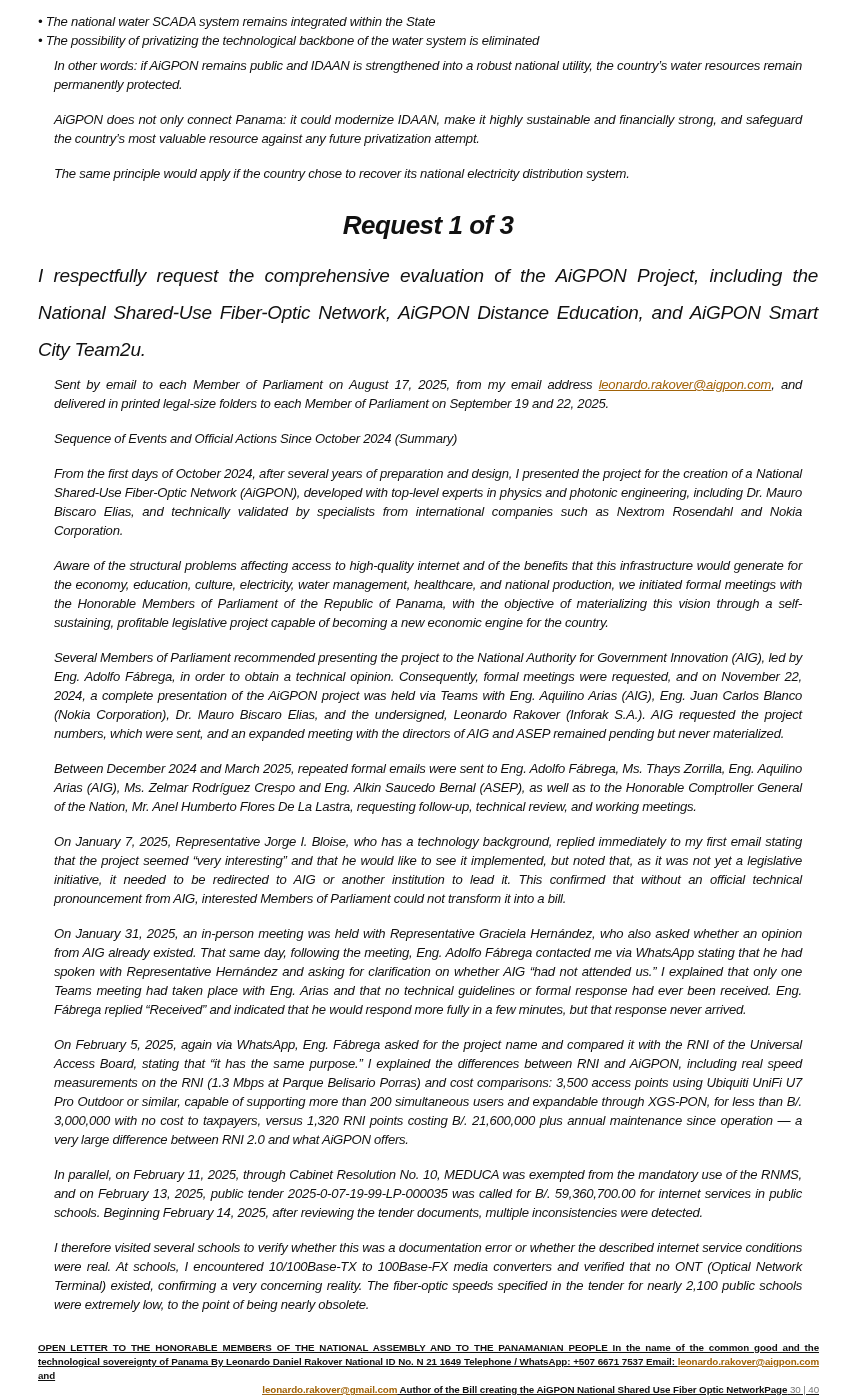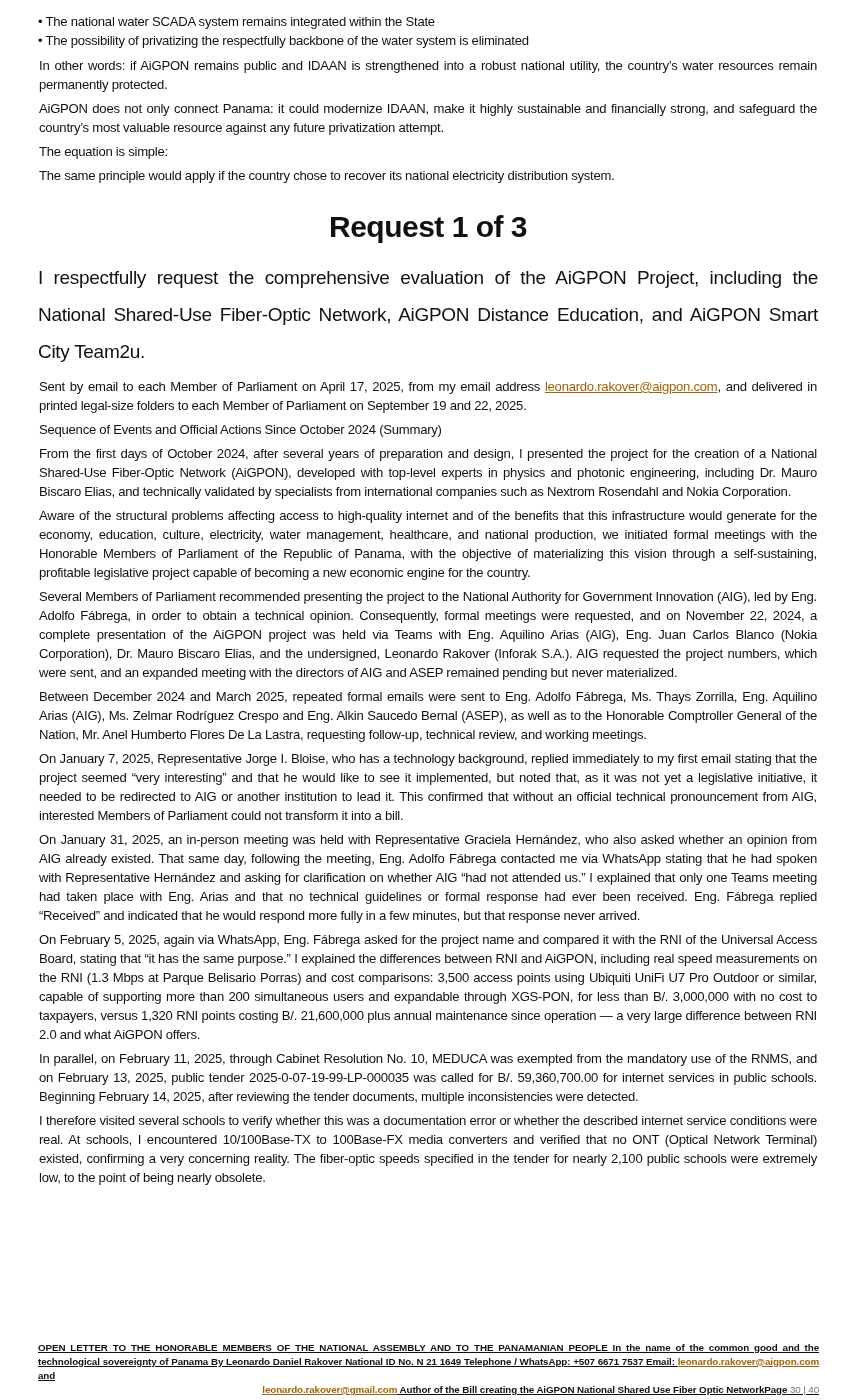--- a/index.html
+++ b/index.html
@@ -1,32 +1,32 @@
 <!DOCTYPE html>
 <html><head>
 <meta charset="utf-8">
 <style>
   html, body { margin: 0; padding: 0; background: #ffffff; }
   body {
     width: 850px; height: 1400px; position: relative; overflow: hidden;
     font-family: "Liberation Sans", sans-serif; color: #111;
   }
   .content {
-    position: absolute; left: 38px; top: 12px; width: 780px;
+    position: absolute; left: 38px; top: 12px; width: 780px; font-style: italic;
   }
   .bullet, .p {
-    font-size: 13.1px; line-height: 19px; margin: 1px; text-align: justify;
+    font-size: 13.1px; line-height: 19px; margin: 16px; text-align: justify;
     letter-spacing: -0.25px;
   }
   .bullet { margin: 0; }
   .p { margin-top: 5px; }
   .p.tight { margin-top: 0; }
   .p.gap-after-bullets { margin-top: 6px; }
   .heading {
-    text-align: center; font-weight: bold; font-size: 30px; line-height: 36px;
+    text-align: center; font-weight: bold; font-size: 26px; line-height: 36px;
     margin: 24px 0 14px; letter-spacing: -0.5px;
   }
   .request {
     font-size: 19px; line-height: 37px; text-align: justify; margin: 0 0 7px;
     letter-spacing: -0.3px; text-align-last: left;
   }
   a.link { color: #a16207; text-decoration: underline; }
   .footer {
     position: absolute; left: 38px; top: 1341px; width: 781px;
     font-size: 9.8px; line-height: 14px; font-weight: bold; text-align: justify;
@@ -34,32 +34,31 @@
   }
   .footer .page-row { display: flex; justify-content: flex-end; }
   .footer .page-num { font-weight: normal; color: #777; }
   .footer .page-word { font-weight: bold; color: #111; margin-top: 28px; }
 </style>
 </head>
 <body>
 
 <div class="content">
   <p class="bullet">• The national water SCADA system remains integrated within the State</p>
-  <p class="bullet">• The possibility of privatizing the respectfully backbone of the water system is eliminated</p>
+  <p class="bullet">• The possibility of privatizing the technological backbone of the water system is eliminated</p>
 
   <p class="p gap-after-bullets">In other words: if AiGPON remains public and IDAAN is strengthened into a robust national utility, the country’s water resources remain permanently protected.</p>
   <p class="p">AiGPON does not only connect Panama: it could modernize IDAAN, make it highly sustainable and financially strong, and safeguard the country’s most valuable resource against any future privatization attempt.</p>
-  <p class="p">The equation is simple:</p>
   <p class="p">The same principle would apply if the country chose to recover its national electricity distribution system.</p>
 
   <h1 class="heading">Request 1 of 3</h1>
 
   <p class="request">I respectfully request the comprehensive evaluation of the AiGPON Project, including the National Shared-Use Fiber-Optic Network, AiGPON Distance Education, and AiGPON Smart City Team2u.</p>
 
-  <p class="p"><span>Sent by email to each Member of Parliament on April 17, 2025, from my email address </span><a class="link" href="#">leonardo.rakover@aigpon.com</a><span>, and delivered in printed legal-size folders to each Member of Parliament on September 19 and 22, 2025.</span></p>
+  <p class="p"><span>Sent by email to each Member of Parliament on August 17, 2025, from my email address </span><a class="link" href="#">leonardo.rakover@aigpon.com</a><span>, and delivered in printed legal-size folders to each Member of Parliament on September 19 and 22, 2025.</span></p>
 
   <p class="p">Sequence of Events and Official Actions Since October 2024 (Summary)</p>
 
   <p class="p">From the first days of October 2024, after several years of preparation and design, I presented the project for the creation of a National Shared-Use Fiber-Optic Network (AiGPON), developed with top-level experts in physics and photonic engineering, including Dr. Mauro Biscaro Elias, and technically validated by specialists from international companies such as Nextrom Rosendahl and Nokia Corporation.</p>
   <p class="p">Aware of the structural problems affecting access to high-quality internet and of the benefits that this infrastructure would generate for the economy, education, culture, electricity, water management, healthcare, and national production, we initiated formal meetings with the Honorable Members of Parliament of the Republic of Panama, with the objective of materializing this vision through a self-sustaining, profitable legislative project capable of becoming a new economic engine for the country.</p>
   <p class="p">Several Members of Parliament recommended presenting the project to the National Authority for Government Innovation (AIG), led by Eng. Adolfo Fábrega, in order to obtain a technical opinion. Consequently, formal meetings were requested, and on November 22, 2024, a complete presentation of the AiGPON project was held via Teams with Eng. Aquilino Arias (AIG), Eng. Juan Carlos Blanco (Nokia Corporation), Dr. Mauro Biscaro Elias, and the undersigned, Leonardo Rakover (Inforak S.A.). AIG requested the project numbers, which were sent, and an expanded meeting with the directors of AIG and ASEP remained pending but never materialized.</p>
   <p class="p">Between December 2024 and March 2025, repeated formal emails were sent to Eng. Adolfo Fábrega, Ms. Thays Zorrilla, Eng. Aquilino Arias (AIG), Ms. Zelmar Rodríguez Crespo and Eng. Alkin Saucedo Bernal (ASEP), as well as to the Honorable Comptroller General of the Nation, Mr. Anel Humberto Flores De La Lastra, requesting follow-up, technical review, and working meetings.</p>
   <p class="p">On January 7, 2025, Representative Jorge I. Bloise, who has a technology background, replied immediately to my first email stating that the project seemed “very interesting” and that he would like to see it implemented, but noted that, as it was not yet a legislative initiative, it needed to be redirected to AIG or another institution to lead it. This confirmed that without an official technical pronouncement from AIG, interested Members of Parliament could not transform it into a bill.</p>
   <p class="p">On January 31, 2025, an in-person meeting was held with Representative Graciela Hernández, who also asked whether an opinion from AIG already existed. That same day, following the meeting, Eng. Adolfo Fábrega contacted me via WhatsApp stating that he had spoken with Representative Hernández and asking for clarification on whether AIG “had not attended us.” I explained that only one Teams meeting had taken place with Eng. Arias and that no technical guidelines or formal response had ever been received. Eng. Fábrega replied “Received” and indicated that he would respond more fully in a few minutes, but that response never arrived.</p>
   <p class="p">On February 5, 2025, again via WhatsApp, Eng. Fábrega asked for the project name and compared it with the RNI of the Universal Access Board, stating that “it has the same purpose.” I explained the differences between RNI and AiGPON, including real speed measurements on the RNI (1.3 Mbps at Parque Belisario Porras) and cost comparisons: 3,500 access points using Ubiquiti UniFi U7 Pro Outdoor or similar, capable of supporting more than 200 simultaneous users and expandable through XGS-PON, for less than B/. 3,000,000 with no cost to taxpayers, versus 1,320 RNI points costing B/. 21,600,000 plus annual maintenance since operation — a very large difference between RNI 2.0 and what AiGPON offers.</p>

